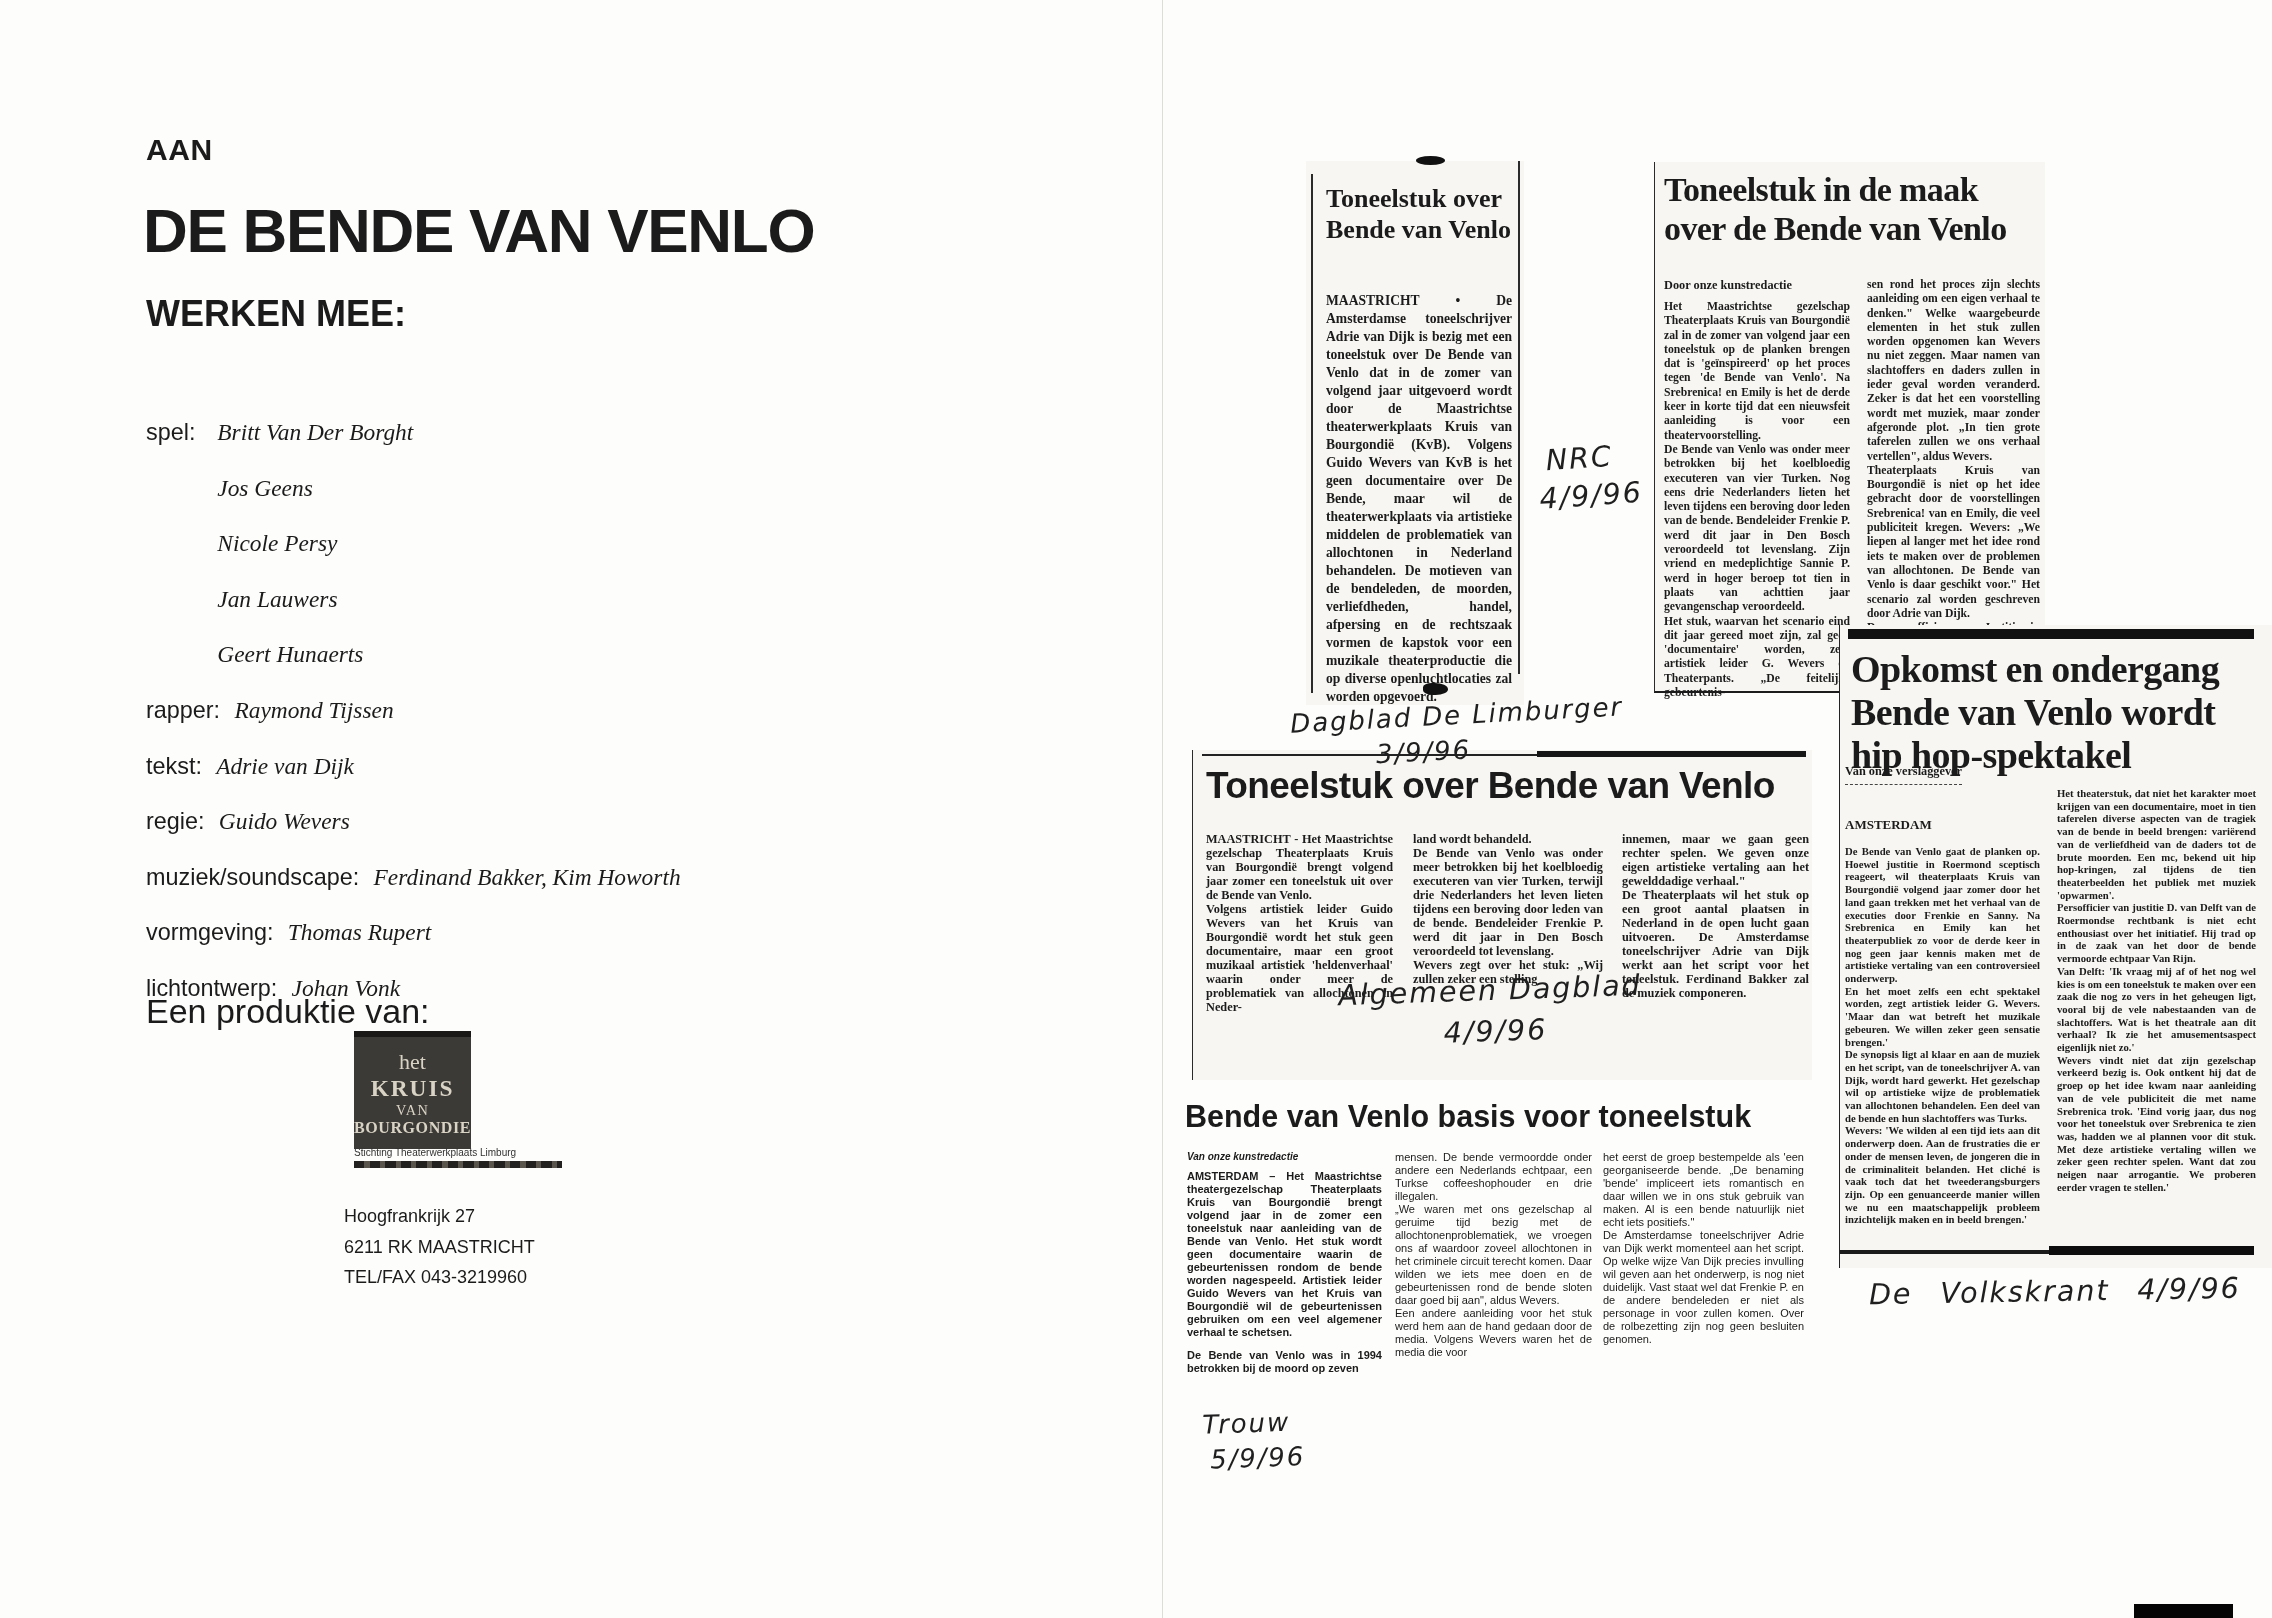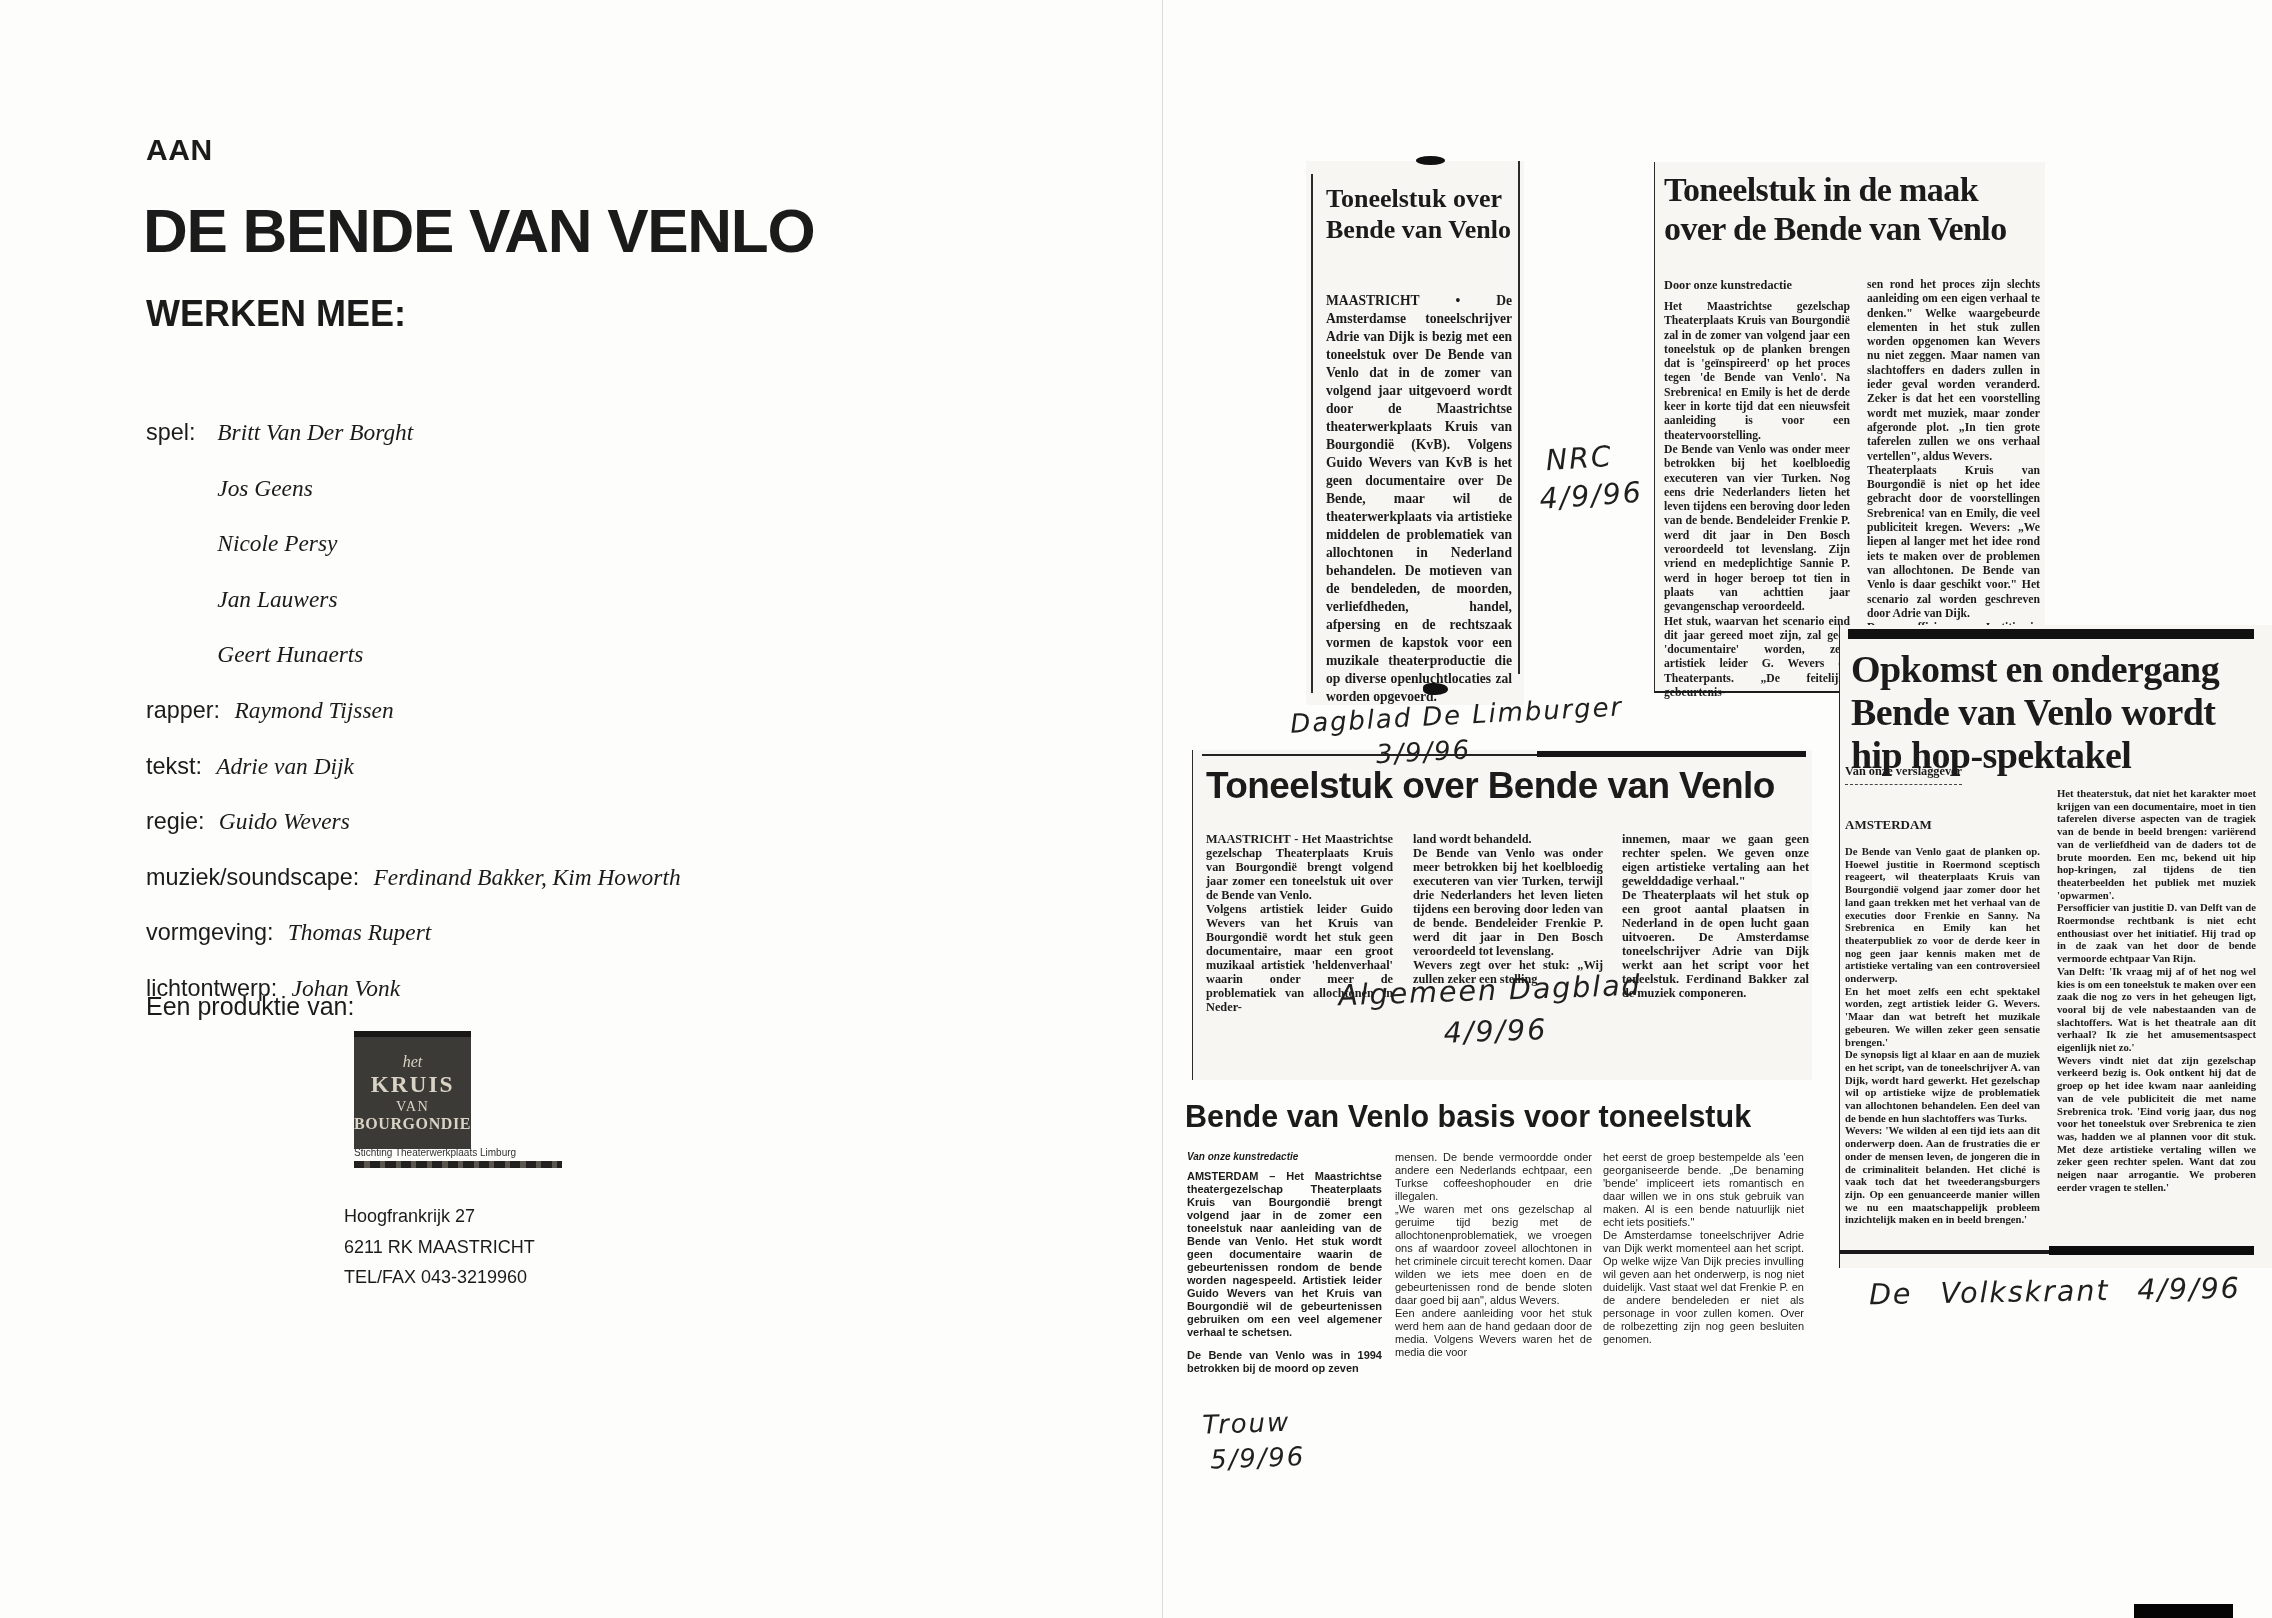--- a/index.html
+++ b/index.html
@@ -11,29 +11,29 @@
   
   .fold{position:absolute;left:1162px;top:0;width:1.3px;height:1618px;background:#ddddd8;}
   .salutation{left:146px;top:133px;font-size:30px;font-weight:bold;letter-spacing:0.6px;}
   .page-title{left:143px;top:195px;font-size:62px;font-weight:bold;letter-spacing:-1.3px;margin:0;}
   .subtitle{left:146px;top:293px;font-size:36px;font-weight:bold;}
   .credits{left:146px;top:419px;width:844px;font-size:23.4px;}
   .credit-row{display:flex;margin-bottom:28.6px;align-items:flex-start;}
   .credit-label{font-family:"Liberation Sans",sans-serif;margin-right:14.3px;white-space:nowrap;}
   .credit-label.fixed{min-width:57px;display:inline-block;}
   .credit-name{font-family:"Liberation Serif",serif;font-style:italic;white-space:nowrap;}
-  .production-label{left:146px;top:992px;font-size:25px;}
+  .production-label{left:146px;top:992px;font-size:34px;}
   .logo-box{
     left:354px;top:1031px;width:117px;height:112px;background:#3c3a36;
     background-image:radial-gradient(circle,#6a675f 12%,transparent 13%),radial-gradient(circle,#1d1c1a 14%,transparent 15%);
     background-size:5.8px 5.8px,3.9px 3.9px;
     display:flex;flex-direction:column;align-items:center;justify-content:center;
     font-family:"Liberation Serif",serif;color:#d9d3c5;text-align:center;border-top:6.5px solid #191817;
   }
-  .logo-l1{font-size:16px;font-style:italic;text-align:center;}
+  .logo-l1{font-size:22px;text-align:center;}
   .logo-l2{font-size:23.4px;font-weight:bold;letter-spacing:1.9px;}
   .logo-l3{font-size:14.3px;letter-spacing:1.3px;}
   .logo-l4{font-size:16px;font-weight:bold;letter-spacing:0.6px;}
   .logo-caption{left:354px;top:1147px;width:201px;font-size:10px;color:#333;white-space:nowrap;}
   .logo-strip{left:354px;top:1161px;width:208px;height:7.1px;
     background:repeating-linear-gradient(90deg,#23211f 0 10.4px,#5a564e 10.4px 15.6px);}
   .address{left:344px;top:1177px;font-size:18px;line-height:30.5px;margin-top:24px;}
   
   .clip{position:absolute;background:#f7f6f2;}
   .serifbody{font-family:"Liberation Serif",serif;text-align:justify;white-space:pre-line;}

